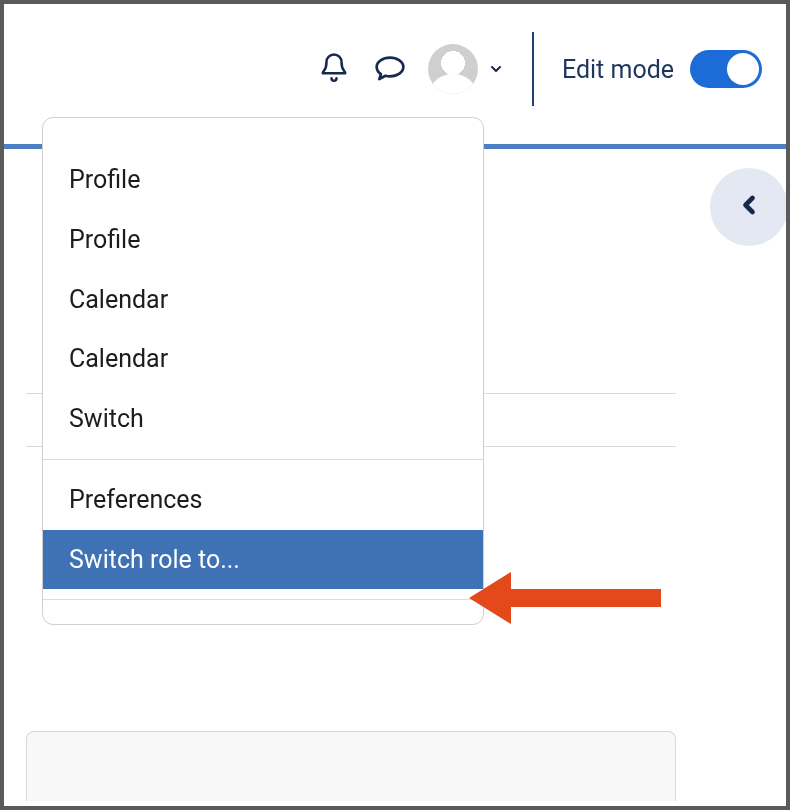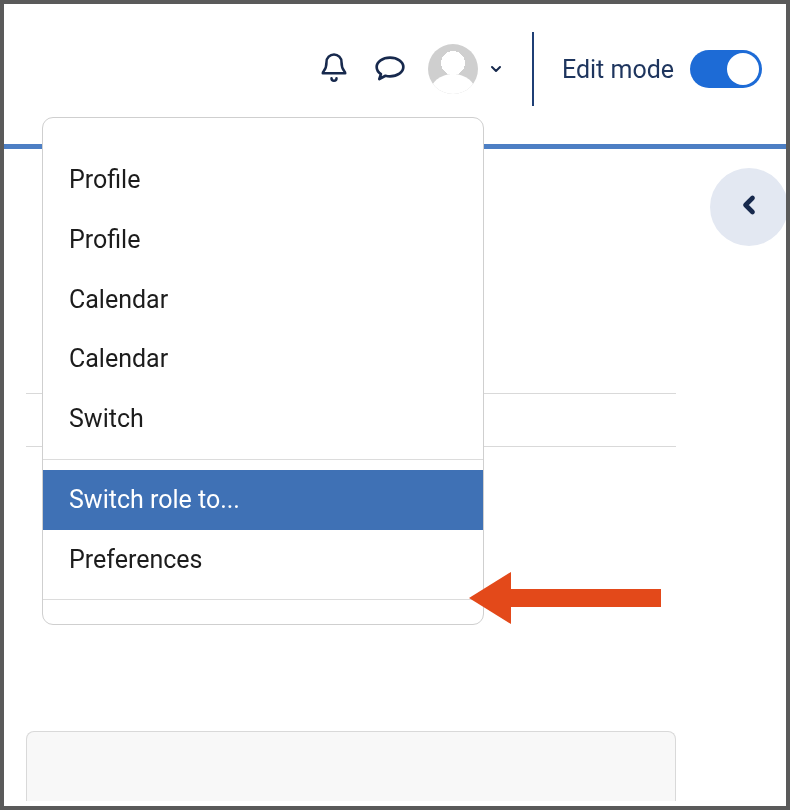--- a/index.html
+++ b/index.html
@@ -254,22 +254,22 @@
 
 <div class="menu">
   <div class="menu-item">Profile</div>
   <div class="menu-item">Profile</div>
   <div class="menu-item">Calendar</div>
   <div class="menu-item">Calendar</div>
   <div class="menu-item">Switch</div>
 
   <div class="menu-divider"></div>
 
+  <div class="menu-item">Preferences</div>
   <div class="menu-item highlight">Switch role to...</div>
-  <div class="menu-item">Preferences</div>
 
   <div class="menu-divider"></div>
 
 </div>
 
 <div class="arrow">
   <div class="arrow-head"></div>
   <div class="arrow-shaft"></div>
 </div>
 

